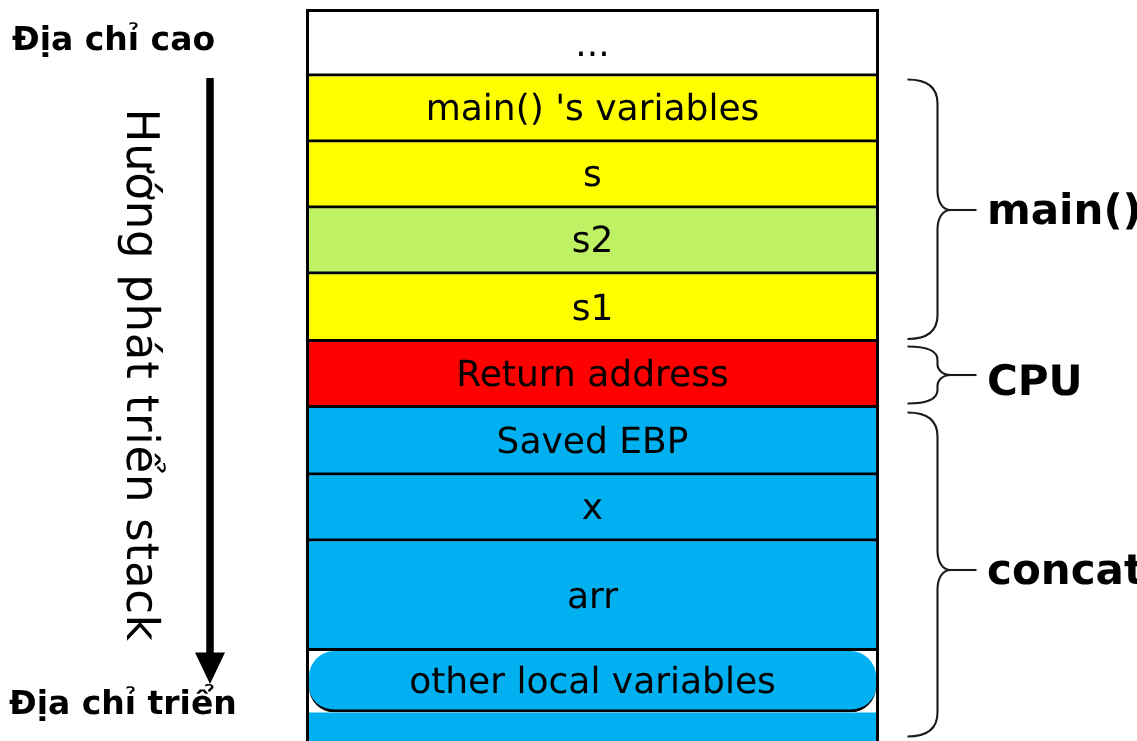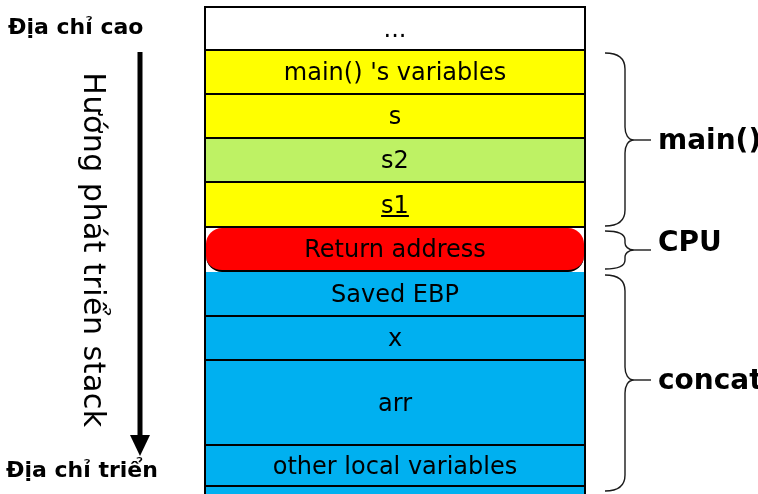--- a/index.html
+++ b/index.html
@@ -27,49 +27,49 @@
     font-size:24px;color:#000;overflow:hidden;
   }
   .r0{height:43px;}
   .r1{height:44px;}
   .r2{height:44px;}
   .r3{height:44px;}
   .r4{height:45px;}
   .r5{height:44px;}
   .r6{height:45px;}
   .r7{height:44px;}
-  .r8{height:85px;}
-  .r9{height:41px;}
+  .r8{height:73px;}
+  .r9{height:41px;border-radius:17px;}
   .r10{height:30px;border-bottom:none;}
 
   
   #overlay{position:absolute;left:0;top:0;width:758px;height:494px;pointer-events:none;}
 
   
   .group-label{position:absolute;left:658px;font-weight:bold;font-size:28px;line-height:32px;color:#000;white-space:nowrap;}
   #label-main{top:124px;}
-  #label-cpu{top:226px;}
+  #label-cpu{top:238px;}
   #label-concat{top:364px;}
 </style>
 </head>
 <body>
 
 <div id="page">
 
   <div id="high-addr" class="addr-label">Địa chỉ cao</div>
   <div id="low-addr" class="addr-label">Địa chỉ triển</div>
   <div id="growth-label">Hướng phát triển stack</div>
 
   <div id="stack-column">
     <div class="row r0" style="background: rgb(255, 255, 255);">...</div>
     <div class="row r1" style="background: rgb(255, 255, 0);">main() 's variables</div>
     <div class="row r2" style="background: rgb(255, 255, 0);">s</div>
     <div class="row r3" style="background: #bef264;">s2</div>
-    <div class="row r4" style="background: rgb(255, 255, 0); text-decoration: underline;">s1</div>
-    <div class="row r5" style="background: rgb(255, 0, 0); border-radius: 16px;">Return address</div>
+    <div class="row r4" style="background: rgb(255, 255, 0);">s1</div>
+    <div class="row r5" style="background: rgb(255, 0, 0);">Return address</div>
     <div class="row r6" style="background: rgb(0, 176, 240);">Saved EBP</div>
     <div class="row r7" style="background: rgb(0, 176, 240);">x</div>
     <div class="row r8" style="background: rgb(0, 176, 240);">arr</div>
     <div class="row r9" style="background: rgb(0, 176, 240);">other local variables</div>
     <div class="row r10" style="background: rgb(0, 176, 240);"></div>
   </div>
 
   <svg id="overlay" viewBox="0 0 758 494" xmlns="http://www.w3.org/2000/svg">
 
     <g>

